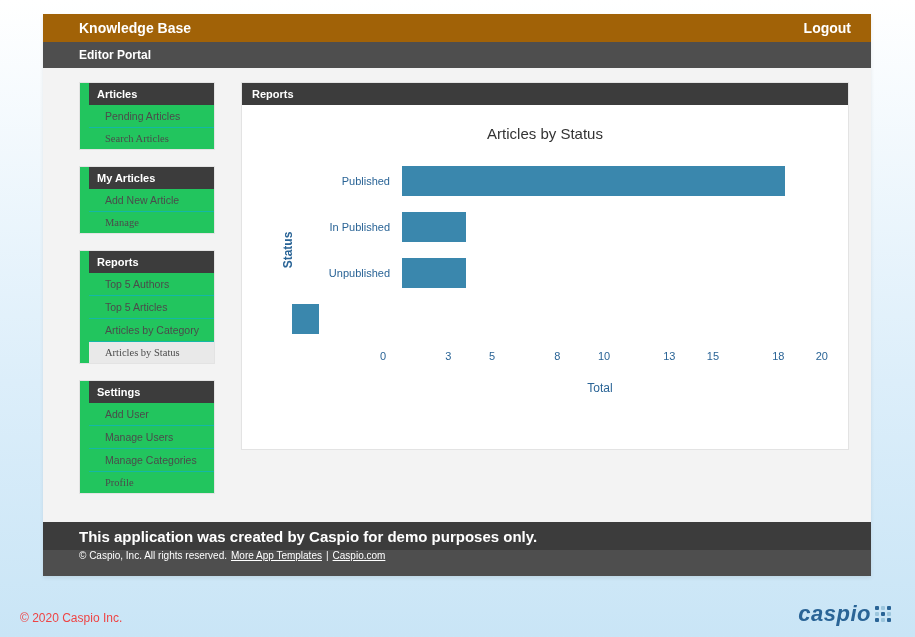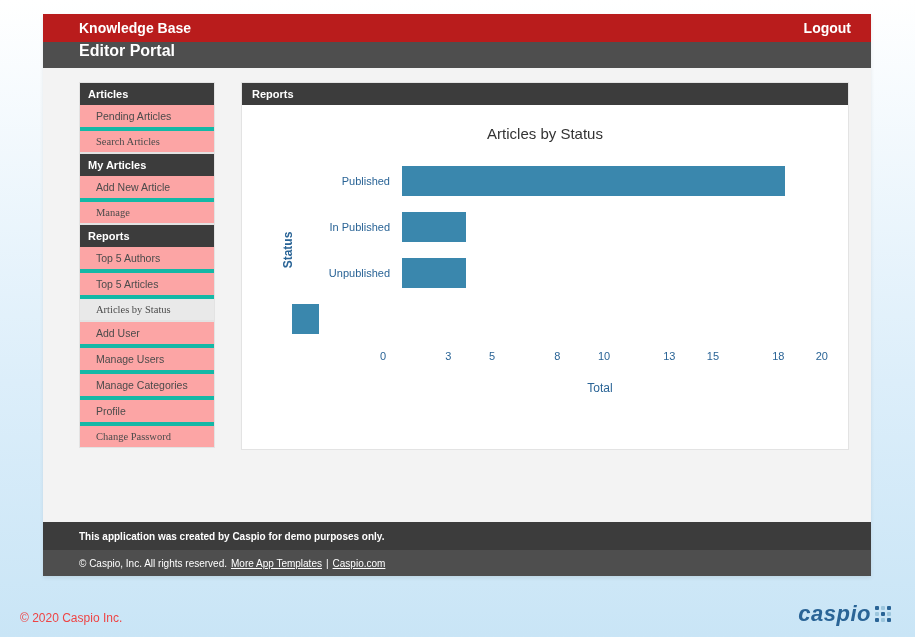--- a/index.html
+++ b/index.html
@@ -12,70 +12,71 @@
   }
   .app-shell {
     position: absolute;
     left: 43px; top: 14px; width: 828px; height: 562px;
     background: #fff;
     box-shadow: 0 2px 4px rgba(0,0,0,0.08);
   }
   
   .topbar {
     height: 28px;
-    background: #b91c1c;
+    background: #a16207;
     color: #fff;
     display: flex;
     align-items: center;
     justify-content: space-between;
     padding: 0 20px 0 36px;
     font-size: 14px;
     font-weight: bold;
   }
   .portalbar {
     height: 26px;
     background: #4e4e4e;
     color: #fff;
     display: flex;
-    align-items: flex-start;
+    align-items: center;
     padding-left: 36px;
-    font-size: 16px;
+    font-size: 12px;
     font-weight: bold;
   }
   
   .bodywrap {
     background: #f3f3f3;
     padding: 14px 0 0 0;
     height: 454px;
     overflow: hidden;
   }
   .cols { display: flex; padding: 0 22px 0 36px; gap: 26px; }
   .sidebar { width: 136px; flex: none; }
   .main { flex: 1; }
 
   .panel {
-    background: #fca5a5;
+    background: #22c55e;
     border: 1px solid #e3e3e3;
-    margin-bottom: 0;
+    margin-bottom: 16px;
+    padding-left: 9px;
   }
   .panel-h {
     background: #3c3c3c;
     color: #fff;
     font-size: 11px;
     font-weight: bold;
     padding: 5px 8px;
   }
   .panel-body { }
   .sidelink {
     display: block;
     padding: 5px 8px 5px 16px;
     font-size: 10.5px;
     color: #4b4b4b;
     text-decoration: none;
-    border-bottom: 4px solid #14b8a6;
+    border-bottom: 1px solid #14b8a6;
     cursor: pointer;
   }
   .sidelink:last-child { border-bottom: none; font-family: Liberation Serif, serif; }
   .sidelink.active { background: #e9e9e9; }
 
   .reports-panel {
     background: #fff;
     border: 1px solid #e3e3e3;
     height: 368px;
     position: relative;
@@ -147,31 +148,31 @@
     color: #2a6496;
     margin-top: 19px;
     margin-left: 110px;
   }
 
   
   .footerbar1 {
     height: 28px;
     background: #3c3c3c;
     color: #fff;
-    font-size: 10px;
+    font-size: 15px;
     font-weight: bold;
     display: flex; align-items: center;
     padding-left: 36px;
   }
   .footerbar2 {
     height: 26px;
     background: #4e4e4e;
     color: #fff;
     font-size: 10px;
-    display: flex; align-items: center;
+    display: flex; 
     padding-left: 36px;
     gap: 4px;
   }
   .footerbar2 a { color: #fff; text-decoration: underline; cursor: pointer; }
 
   
   .outer-foot {
     position: absolute;
     left: 20px; bottom: 12px;
     font-size: 12px;
@@ -224,30 +225,31 @@
             <div class="panel-body">
               <a class="sidelink">Add New Article</a>
               <a class="sidelink">Manage</a>
             </div>
           </div>
           <div class="panel">
             <div class="panel-h">Reports</div>
             <div class="panel-body">
               <a class="sidelink">Top 5 Authors</a>
               <a class="sidelink">Top 5 Articles</a>
+              <a class="sidelink">Articles by Category</a>
               <a class="sidelink active">Articles by Status</a>
             </div>
           </div>
           <div class="panel">
+            <div class="panel-h">Settings</div>
             <div class="panel-body">
               <a class="sidelink">Add User</a>
               <a class="sidelink">Manage Users</a>
               <a class="sidelink">Manage Categories</a>
               <a class="sidelink">Profile</a>
-              <a class="sidelink">Change Password</a>
             </div>
           </div>
         </div>
 
       <div class="main">
         <div class="reports-panel">
           <div class="reports-head">Reports</div>
           <div class="chart-zone">
             <div class="chart-title">Articles by Status</div>
             <div class="chart-rows">

